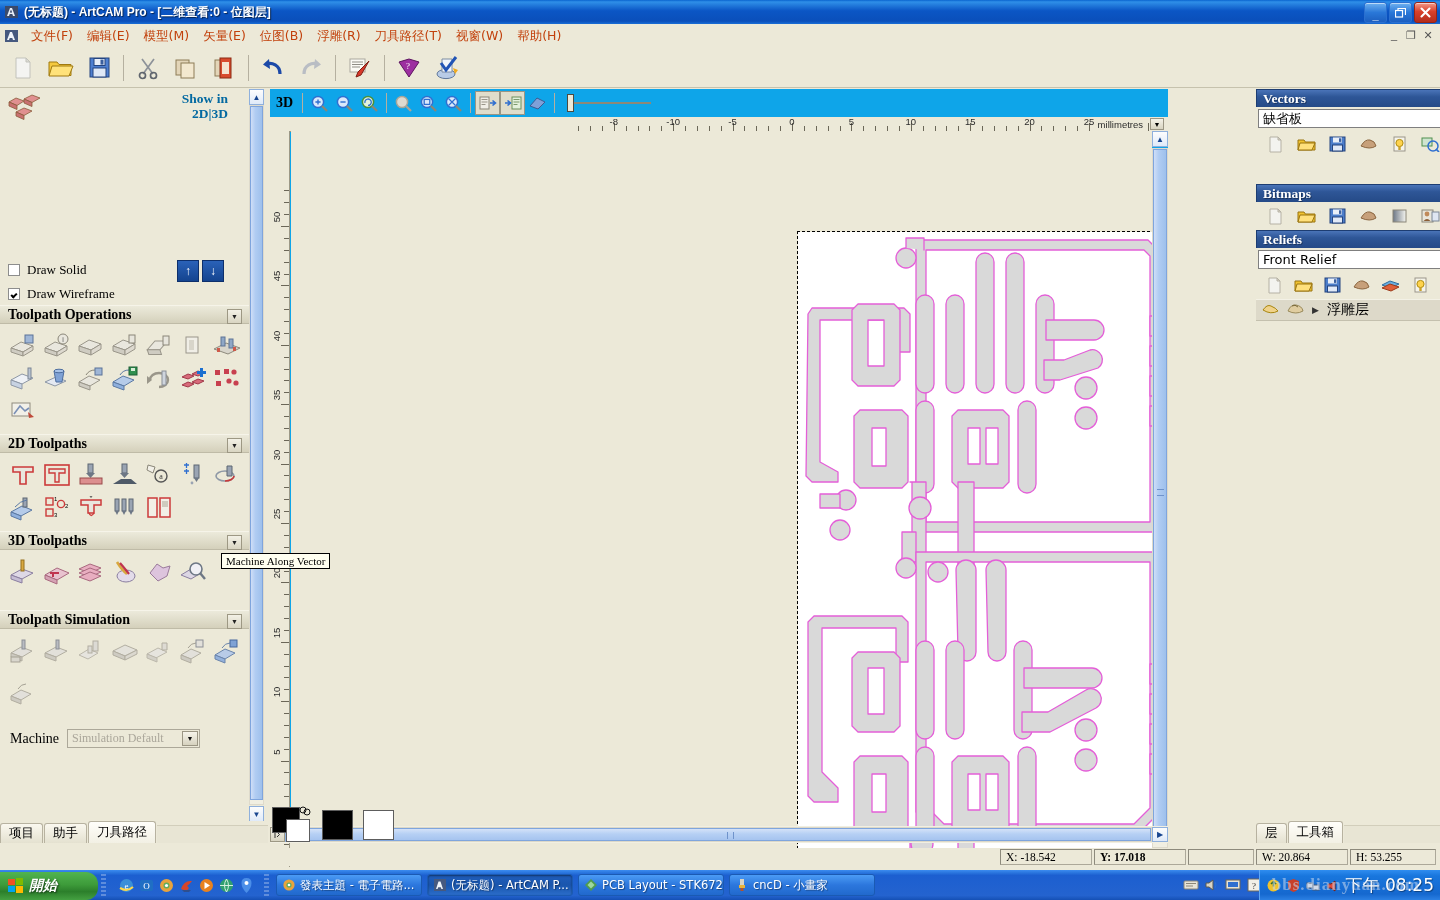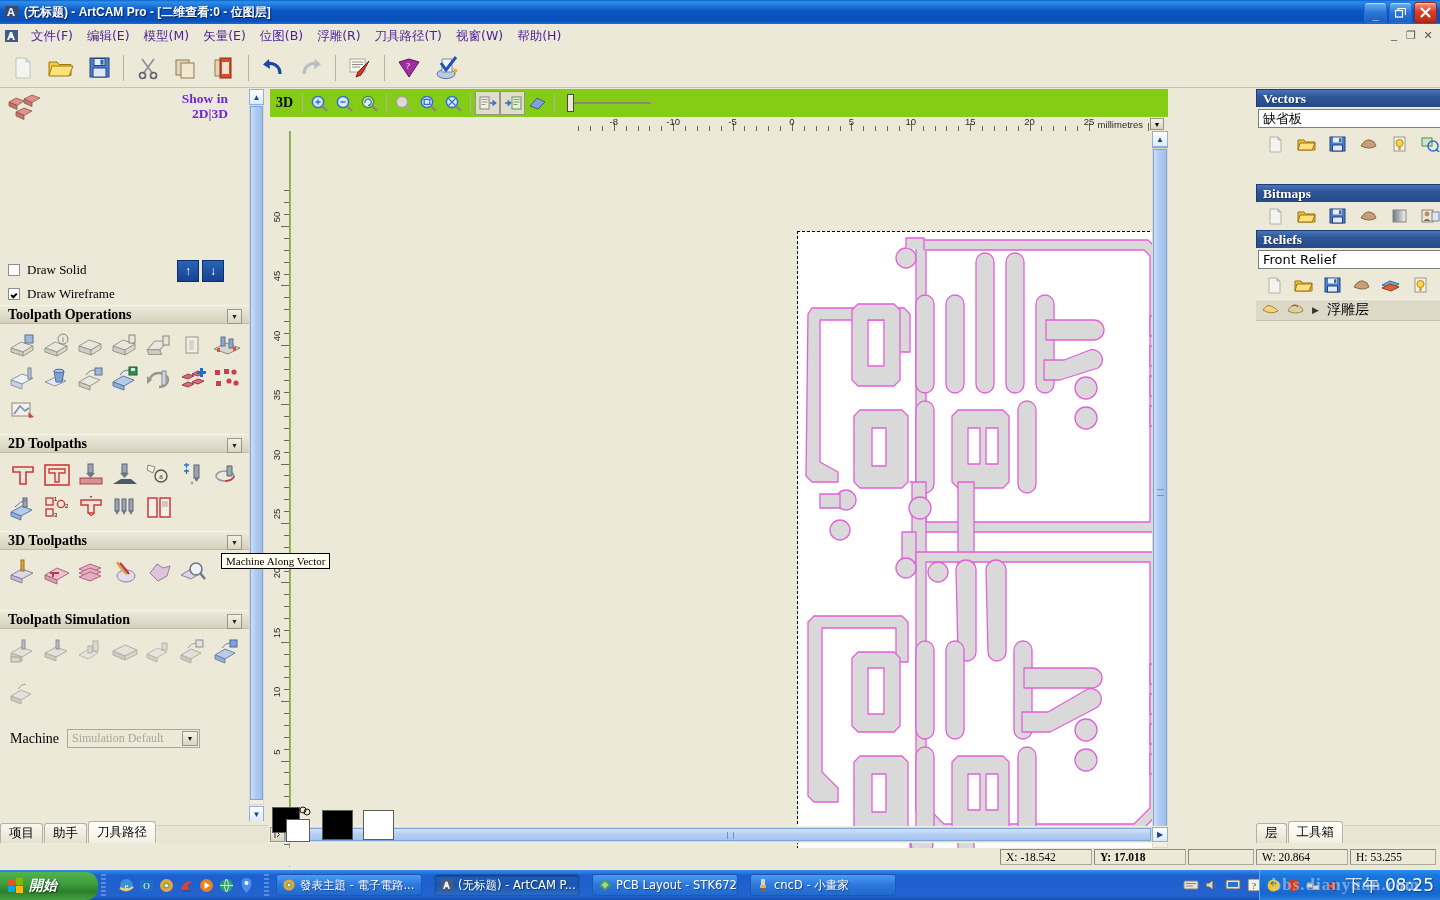--- a/index.html
+++ b/index.html
@@ -33,21 +33,21 @@
   .tb-btn.close{background:linear-gradient(180deg,#f59b8a,#d8402a 45%,#b42d1c);border-color:#9a2414;}
 
   
   .menubar{
     position:absolute;left:0;top:24px;width:1440px;height:24px;
     background:#ece9d8;display:flex;align-items:center;
     border-bottom:1px solid #d7d3bf;
   }
   .menubar .mb-icon{width:16px;height:16px;margin:0 4px;flex:none;}
   .menu-item{
-    padding:16px 7px;color:#4c1d95;font-size:12.5px;white-space:nowrap;
+    padding:16px 7px;color:#c2410c;font-size:12.5px;white-space:nowrap;
     font-family:"DejaVu Sans","Liberation Sans",sans-serif;
   }
   .mdi-btns{position:absolute;right:4px;top:4px;display:flex;gap:1px;color:#555;font-size:11px;}
   .mdi-btns span{width:16px;height:14px;display:flex;align-items:center;justify-content:center;}
 
   
   .maintool{
     position:absolute;left:0;top:48px;width:1440px;height:40px;
     background:#ece9d8;border-bottom:1px solid #c6c2ad;
     display:flex;align-items:center;padding-left:4px;box-sizing:border-box;
@@ -61,21 +61,21 @@
     background:#ece9d8;overflow:hidden;
   }
   .sb-arrow{
     width:15px;height:16px;background:linear-gradient(180deg,#fdfdfd,#dfeaf9);
     border:1px solid #8fb0dc;box-sizing:border-box;display:flex;align-items:center;justify-content:center;
     color:#17458f;font-size:8px;
   }
   .lp-inner{position:absolute;left:0;top:0;width:250px;}
 
   .showin{position:absolute;right:22px;top:2px;text-align:right;
-    font-weight:bold;font-size:13.5px;color:#6d28d9;font-family:"Liberation Serif",serif;line-height:15px;}
+    font-weight:bold;font-size:13.5px;color:#0369a1;font-family:"Liberation Serif",serif;line-height:15px;}
   .tri-icon{position:absolute;left:6px;top:4px;width:40px;height:34px;}
 
   .chkrow{display:flex;align-items:center;gap:7px;height:22px;padding-left:8px;font-size:13px;
     font-family:"Liberation Serif",serif;}
   .chkbox{width:12px;height:12px;border:1px solid #8d8d8d;background:#fff;position:relative;box-sizing:border-box;}
   .chkbox.on:after{content:"";position:absolute;left:2px;top:4px;width:4px;height:2px;
     border-left:2px solid #000;border-bottom:2px solid #000;transform:rotate(-45deg);}
   .ud-btns{position:absolute;right:26px;display:flex;gap:3px;}
   .ud{width:20px;height:20px;background:linear-gradient(180deg,#2a62b8,#14448f);
      border:1px solid #0d2f6b;color:#fff;font-size:12px;display:flex;align-items:center;justify-content:center;}
@@ -114,21 +114,21 @@
     height:19px;padding:0 8px;margin-right:1px;
     background:linear-gradient(180deg,#faf8ef,#e4e1d0);
     border:1px solid #b7b2a0;border-bottom:none;border-radius:3px 3px 0 0;
     display:flex;align-items:center;font-size:12.5px;color:#000;
     font-family:"DejaVu Sans","Liberation Sans",sans-serif;
   }
   .tab.active{background:linear-gradient(180deg,#fffefa,#f2f0e4);padding-bottom:1px;height:20px;}
   .tabfill{flex:1;height:17px;background:#e8e5d4;border-top:1px solid #d2cebb;}
 
   
-  .canvasarea{position:absolute;left:270px;top:89px;width:898px;height:754px;background:#84cc16;}
+  .canvasarea{position:absolute;left:270px;top:89px;width:898px;height:754px;background:#0ea5e9;}
   .view-toolbar{position:absolute;left:0;top:0;width:898px;height:28px;display:flex;align-items:center;padding-left:6px;box-sizing:border-box;}
   .vt-3d{font-weight:bold;font-size:14px;font-family:"Liberation Serif",serif;margin-right:5px;}
   .vt-btn{width:25px;height:24px;display:flex;align-items:center;justify-content:center;}
   .vt-btn.pressed{border:1px solid #9a9684;background:#e0ddcb;box-sizing:border-box;}
   .vsep{width:1px;height:20px;background:#b5b0a0;margin:0 4px;}
   .slider{position:relative;width:90px;height:20px;margin-left:8px;}
   .slider .track{position:absolute;left:6px;top:9px;width:78px;height:2px;background:#8c8878;}
   .slider .knob{position:absolute;left:0px;top:1px;width:7px;height:18px;background:#ece9d8;border:1px solid #4d4a3f;box-sizing:border-box;}
 
   .ruler-h{position:absolute;left:0;top:28px;width:898px;height:14px;background:#ece9d8;border-bottom:1px solid #9c9886;overflow:hidden;}
@@ -222,21 +222,21 @@
     background:linear-gradient(180deg,#51b44f,#3d9b3a 45%,#2c7f2b 70%,#44a041);
     border-radius:0 12px 12px 0;display:flex;align-items:center;gap:5px;padding-left:7px;box-sizing:border-box;
     color:#fff;font-style:italic;font-weight:bold;font-size:14px;text-shadow:1px 1px 2px rgba(0,0,0,.6);
     font-family:"DejaVu Sans","Liberation Sans",sans-serif;
   }
   .quicklaunch{display:flex;align-items:center;gap:3px;padding:0 6px;margin-left:3px;}
   .ql-icon{width:17px;height:17px;}
   .tb-grip{width:5px;height:22px;background:
      repeating-linear-gradient(180deg,rgba(255,255,255,.5) 0 2px, transparent 2px 4px);
      margin:0 3px;opacity:.55;}
-  .tasks{display:flex;align-items:center;gap:12px;margin-left:4px;}
+  .tasks{display:flex;align-items:center;gap:5px;margin-left:4px;}
   .taskitem{
     height:22px;min-width:146px;max-width:146px;
     background:linear-gradient(180deg,#4b9bf5,#2c77dd 50%,#2169cd);
     border:1px solid #1a5ab3;border-radius:3px;display:flex;align-items:center;gap:4px;padding:0 5px;
     box-sizing:border-box;color:#fff;font-size:11.5px;white-space:nowrap;overflow:hidden;
     font-family:"DejaVu Sans","Liberation Sans",sans-serif;text-shadow:1px 1px 1px rgba(0,0,0,.4);
   }
   .taskitem.active{background:linear-gradient(180deg,#1f5dbb,#1a56ad 50%,#2a6cc9);box-shadow:inset 0 1px 2px rgba(0,0,0,.45);}
   .taskitem .ti-ico{width:14px;height:14px;flex:none;}
   .tray{

